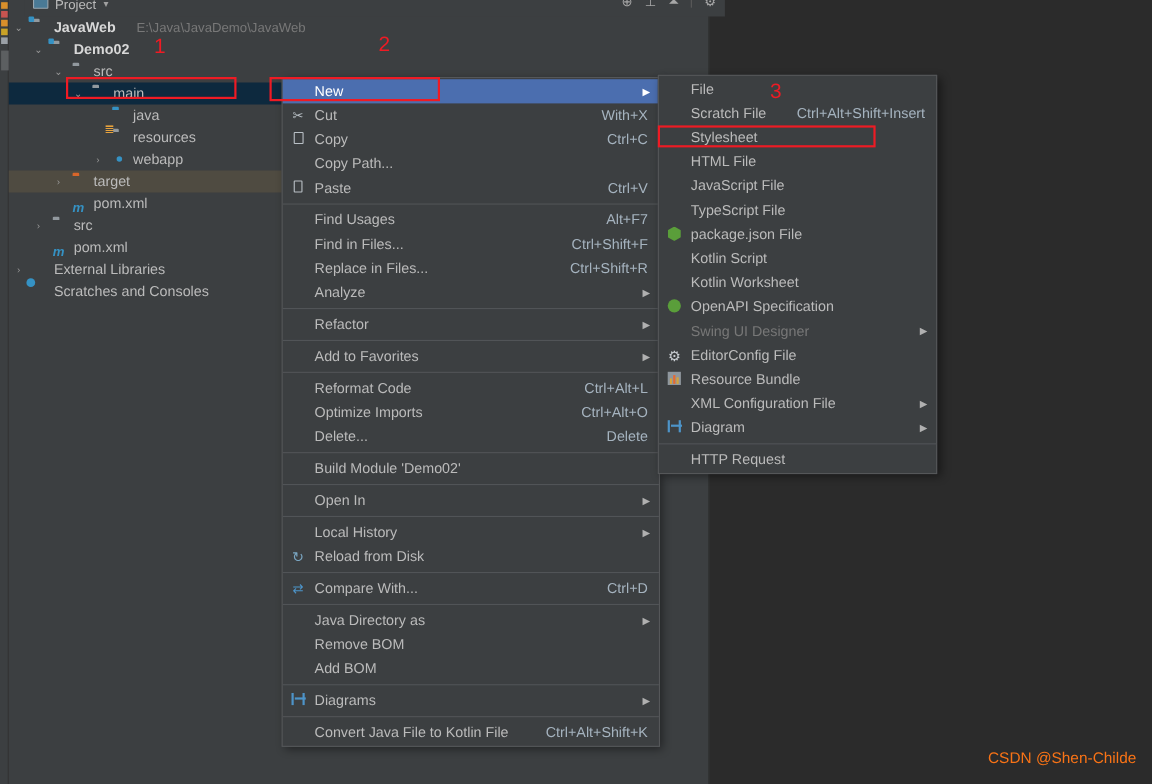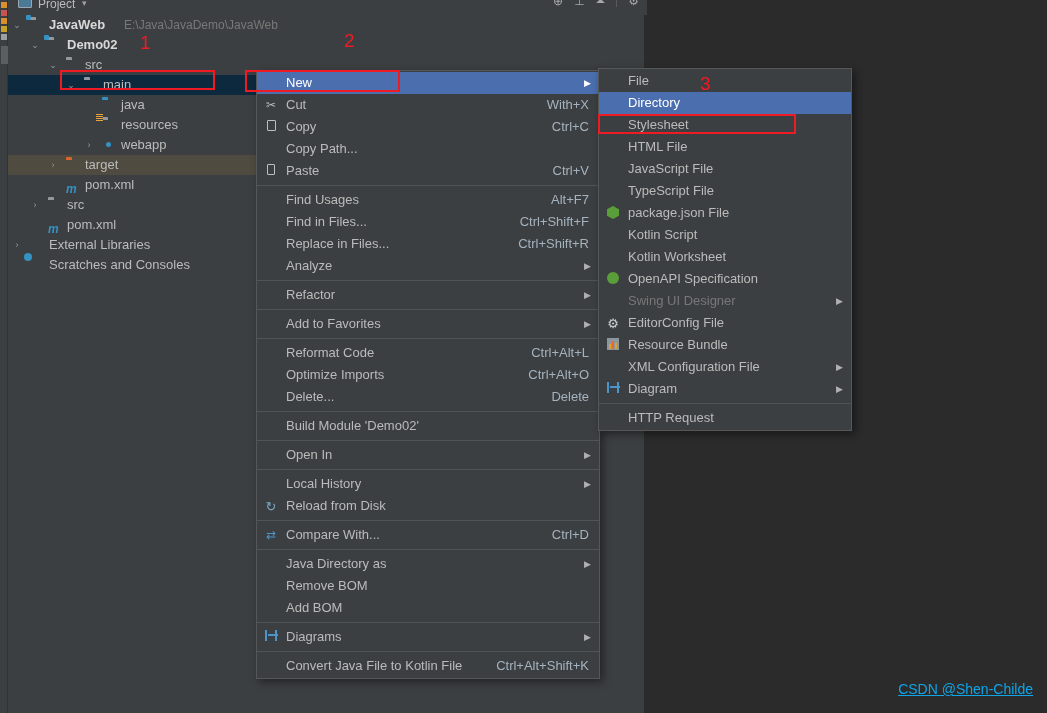--- a/index.html
+++ b/index.html
@@ -26,21 +26,21 @@
     position: absolute; left: 1px; width: 6px; height: 6px;
   }
 
   
   .project-panel {
     position: absolute; left: 8px; top: 0; width: 637px; height: 713px;
     background: #3c3f41;
     border-right: 1px solid #2b2b2b;
   }
   .tw-header {
-    position: absolute; left: 2px; top: 0; width: 637px; height: 15px;
+    position: absolute; left: 14px; top: 0; width: 637px; height: 15px;
     background: #3c3f41;
     overflow: hidden;
   }
   .tw-header .tw-title {
     position: absolute; left: 28px; top: -3px;
     font-size: 12px; color: #bbbbbb;
   }
   .tw-header .tw-icon {
     position: absolute; left: 8px; top: -4px;
     width: 14px; height: 12px;
@@ -175,21 +175,21 @@
     position: absolute; border: 2px solid #ee1b24; pointer-events: none;
   }
   .rednum {
     position: absolute; color: #ee1b24; font-size: 19px;
     font-family: "Liberation Sans", sans-serif;
   }
 
   
   .watermark {
     position: absolute; right: 14px; bottom: 16px;
-    color: #0ea5e9; font-size: 14px; text-decoration: underline;
+    color: #f97316; font-size: 14px;
   }
 
   
   .ft {
     width: 13px; height: 14px; position: relative;
     background: #b9c0c6;
     clip-path: polygon(0 0, 70% 0, 100% 26%, 100% 100%, 0 100%);
   }
   .ft .tag {
     position: absolute; left: -1px; bottom: -1px;
@@ -335,21 +335,21 @@
       <div class="mi"><span class="mlabel">Remove BOM</span></div>
       <div class="mi"><span class="mlabel">Add BOM</span></div>
       <div class="msep"></div>
       <div class="mi"><span class="micon"><span style="display:inline-block;width:12px;height:11px;border-left:2px solid #4d94c9;border-right:2px solid #4d94c9;position:relative;"><i style="position:absolute;left:1px;top:4px;width:10px;height:2px;background:#4d94c9;display:block;"></i></span></span><span class="mlabel">Diagrams</span><span class="marrow">▶</span></div>
       <div class="msep"></div>
       <div class="mi"><span class="mlabel">Convert Java File to Kotlin File</span><span class="macc">Ctrl+Alt+Shift+K</span></div>
     </div>
 
   <div class="menu" id="ctx-sub">
       <div class="mi"><span class="micon"><span class="ft plain"></span></span><span class="mlabel">File</span></div>
-      <div class="mi sel"><span class="micon"><span class="folder" style="background:#cdd6de;"></span></span><span class="mlabel">Directory</span></div>
+      <div class="mi"><span class="micon"><span class="ft plain" style="position:relative;"><i style="position:absolute;right:-2px;top:-1px;width:6px;height:6px;border-radius:50%;background:#3592c4;display:block;"></i></span></span><span class="mlabel">Scratch File</span><span class="macc">Ctrl+Alt+Shift+Insert</span></div>
       <div class="mi"><span class="micon"><span class="ft"><i class="tag" style="background:#c4607a;">CSS</i></span></span><span class="mlabel">Stylesheet</span></div>
       <div class="mi"><span class="micon"><span class="ft"><i class="tag" style="background:#5a9e3a;">H</i></span></span><span class="mlabel">HTML File</span></div>
       <div class="mi"><span class="micon"><span class="ft"><i class="tag" style="background:#d7a339;">JS</i></span></span><span class="mlabel">JavaScript File</span></div>
       <div class="mi"><span class="micon"><span class="ft"><i class="tag" style="background:#3592c4;">TS</i></span></span><span class="mlabel">TypeScript File</span></div>
       <div class="mi"><span class="micon"><span style="display:inline-block;width:12px;height:13px;background:#5a9e3a;clip-path:polygon(50% 0,100% 25%,100% 75%,50% 100%,0 75%,0 25%);"></span></span><span class="mlabel">package.json File</span></div>
       <div class="mi"><span class="micon"><span class="ft kt"></span></span><span class="mlabel">Kotlin Script</span></div>
       <div class="mi"><span class="micon"><span class="ft kt"></span></span><span class="mlabel">Kotlin Worksheet</span></div>
       <div class="mi"><span class="micon"><span style="display:inline-block;width:12px;height:12px;border-radius:50%;background:#5a9e3a;"></span></span><span class="mlabel">OpenAPI Specification</span></div>
       <div class="mi disabled"><span class="mlabel">Swing UI Designer</span><span class="marrow">▶</span></div>
       <div class="mi"><span class="micon" style="color: rgb(201, 206, 211); font-size: 13px;">⚙</span><span class="mlabel">EditorConfig File</span></div>

